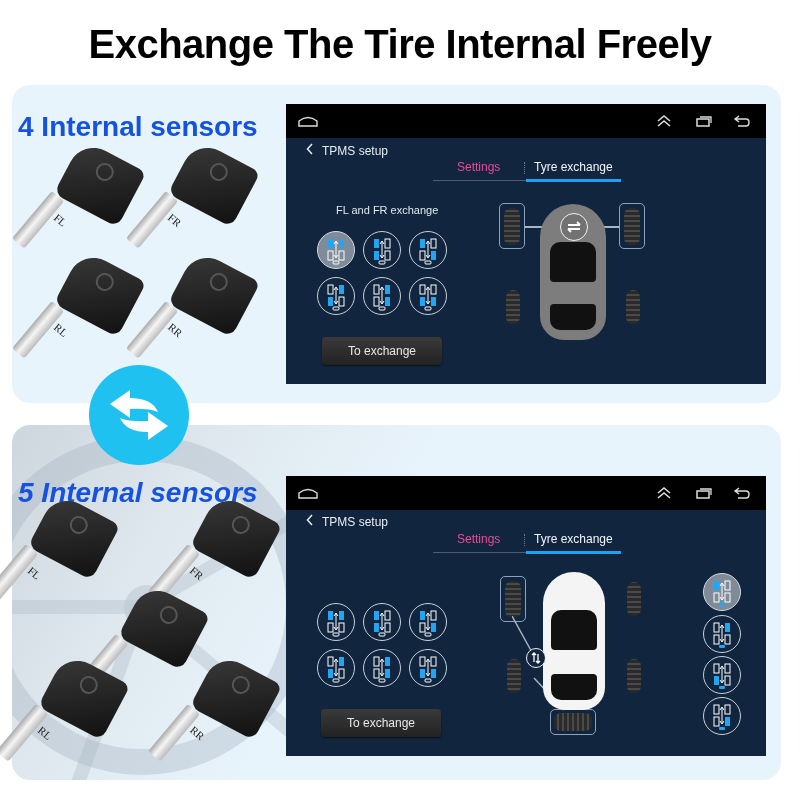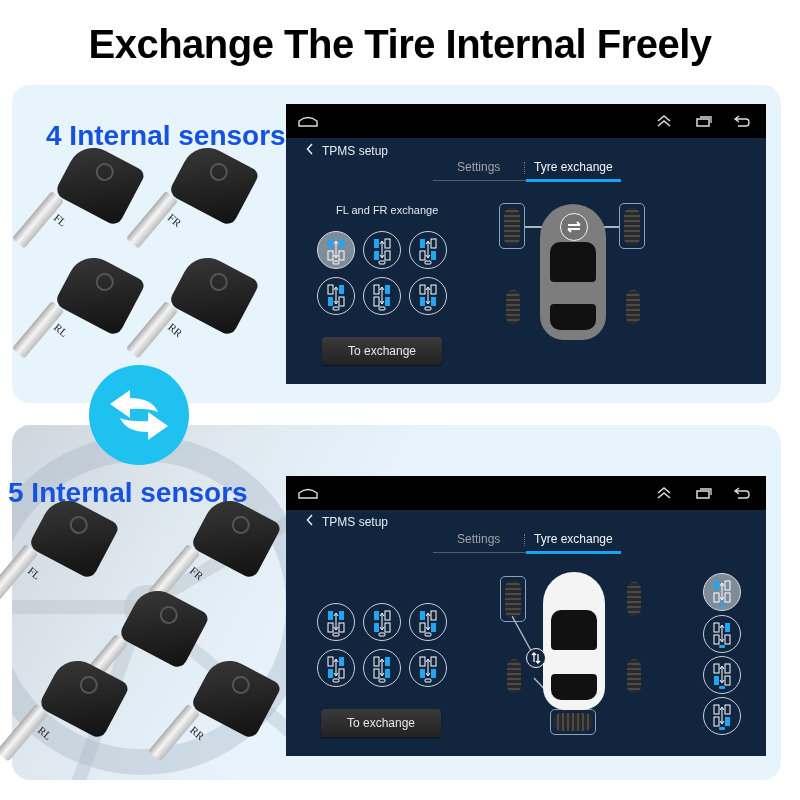--- a/index.html
+++ b/index.html
@@ -49,21 +49,21 @@
   .screen { position: absolute; background: #11263e; overflow: hidden; }
   .screen.s1 { left: 286px; top: 104px; width: 480px; height: 280px; }
   .screen.s2 { left: 286px; top: 476px; width: 480px; height: 280px; }
 
   .statusbar { position: absolute; left: 0; top: 0; width: 100%; height: 34px; background: #000; }
   .sb-icon { position: absolute; top: 8px; width: 20px; height: 18px; display: flex; align-items: center; justify-content: center; }
 
   .back-row { position: absolute; left: 20px; top: 39px; color: #e6edf3; font-size: 12px; display: flex; align-items: center; gap: 8px; }
   .tabs { position: absolute; left: 147px; top: 56px; width: 188px; height: 20px; }
   .tab { position: absolute; top: 0; font-size: 12px; }
-  .tab.settings { left: 24px; color: #a3a3a3; }
+  .tab.settings { left: 24px; color: #ec4899; }
   .tab.active { left: 101px; color: #f1f5f9; }
   .tab-sep { position: absolute; left: 91px; top: 2px; width: 1px; height: 12px; border-left: 1px dotted #6c7c8e; }
   .tab-line { position: absolute; left: 0; top: 20px; width: 93px; height: 1px; background: #4d5e70; }
   .tab-line-active { position: absolute; left: 93px; top: 19px; width: 95px; height: 3px; background: #1aa3f0; }
 
   .caption { position: absolute; left: 50px; top: 100px; font-size: 11px; color: #e2e8ee; }
 
   .opt { position: absolute; width: 38px; height: 38px; border-radius: 50%; border: 1.5px solid #c7d0da; }
   .opt.selected { background: #7f8b98; border-color: #d3d9e0; }
 
@@ -79,21 +79,21 @@
   .car .glass1 { position: absolute; left: 10px; width: 46px; height: 40px; background: #111; border-radius: 10px 10px 4px 4px; }
   .car .glass2 { position: absolute; left: 10px; width: 46px; height: 26px; background: #111; border-radius: 4px 4px 10px 10px; }
 </style>
 </head>
 <body>
 
 <div class="headline">Exchange The Tire Internal Freely</div>
 
 <div class="panel top"></div>
 
-<div class="sensors-title" style="left:18px; top:120px;margin-left:28px;">4 Internal sensors</div>
+<div class="sensors-title" style="left:18px; top:111px;">4 Internal sensors</div>
 
 <div class="sensor" style="left:36px; top:152px;">
   <div class="body"></div>
     <div class="stem"></div>
   <span class="label">FL</span>
 </div>
 <div class="sensor" style="left:150px; top:152px;">
   <div class="body"></div>
     <div class="stem"></div>
   <span class="label">FR</span>
@@ -243,21 +243,21 @@
 
 <div class="panel bottom">
   <div class="wheel-bg"></div>
   <div class="wheel-spoke" style="transform:rotate(-30deg);"></div>
   <div class="wheel-spoke" style="transform:rotate(40deg);"></div>
   <div class="wheel-spoke" style="transform:rotate(110deg);"></div>
   <div class="wheel-spoke" style="transform:rotate(180deg);"></div>
   <div class="wheel-hub"></div>
 </div>
 
-<div class="sensors-title" style="left:8px; top:477px;">5 Internal sensors</div>
+<div class="sensors-title" style="left:18px; top:477px;font-style:italic;">5 Internal sensors</div>
 
 <div class="sensor" style="left:10px; top:505px;">
   <div class="body"></div>
     <div class="stem"></div>
   <span class="label">FL</span>
 </div>
 <div class="sensor" style="left:172px; top:505px;">
   <div class="body"></div>
     <div class="stem"></div>
   <span class="label">FR</span>

